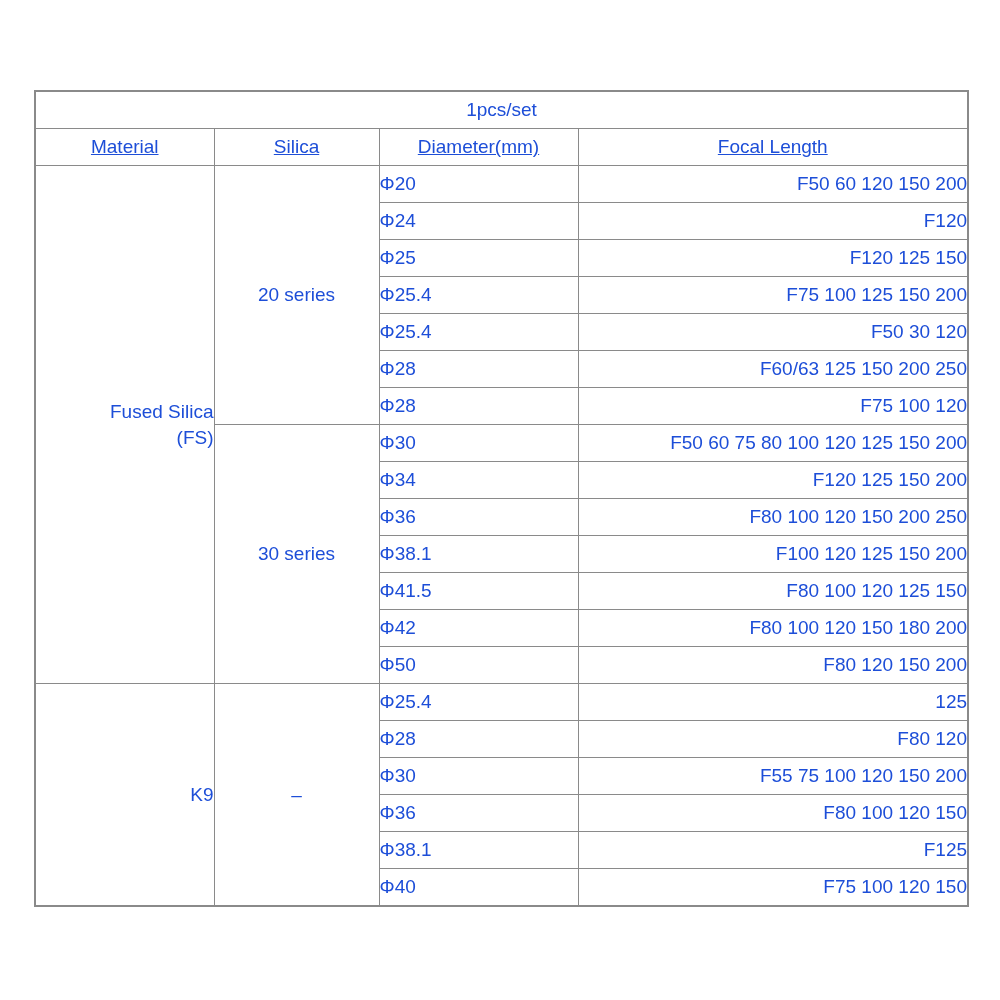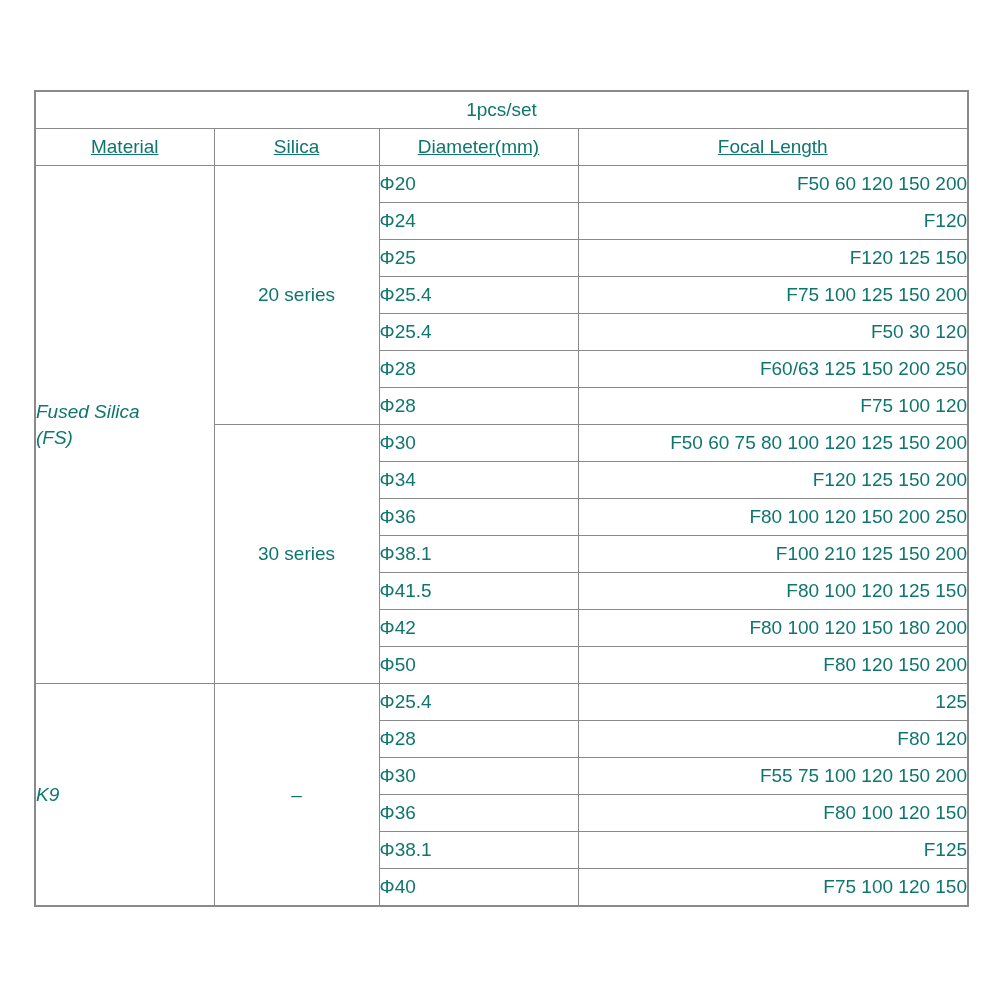--- a/index.html
+++ b/index.html
@@ -26,21 +26,21 @@
     table-layout: fixed;
     width: 933px;
     border: 2px solid #8a8a8a;
   }
 
   table.spec td {
     border: 1px solid #8a8a8a;
     padding: 0;
     height: 36px;
     font-size: 19px;
-    color: #0f766e;
+    color: #1d4ed8;
     background: #ffffff;
     vertical-align: middle;
     overflow: hidden;
     white-space: nowrap;
   }
 
   
   col.c-material { width: 179px; }
   col.c-series   { width: 165px; }
   col.c-diameter { width: 199px; }
@@ -64,25 +64,24 @@
     text-align: center;
     font-size: 19px;
     border: 1px solid #8a8a8a;
     text-decoration: underline;
   }
 
   
   td.material-cell {
     background: #262626;
     color: #ffffff;
-    text-align: left;
+    text-align: right;
     font-size: 21px;
     line-height: 1.32;
     border: 1px solid #8a8a8a;
-    font-style: italic;
   }
 
   
   td.series-cell {
     text-align: center;
     font-size: 19px;
     background: #ffffff;
   }
 
   
@@ -167,21 +166,21 @@
         <tr>
           <td class="diameter-cell">Φ34</td>
           <td class="focal-cell">F120 125 150 200</td>
         </tr>
         <tr>
           <td class="diameter-cell">Φ36</td>
           <td class="focal-cell">F80 100 120 150 200 250</td>
         </tr>
         <tr>
           <td class="diameter-cell">Φ38.1</td>
-          <td class="focal-cell">F100 210 125 150 200</td>
+          <td class="focal-cell">F100 120 125 150 200</td>
         </tr>
         <tr>
           <td class="diameter-cell">Φ41.5</td>
           <td class="focal-cell">F80 100 120 125 150</td>
         </tr>
         <tr>
           <td class="diameter-cell">Φ42</td>
           <td class="focal-cell">F80 100 120 150 180 200</td>
         </tr>
         <tr>

